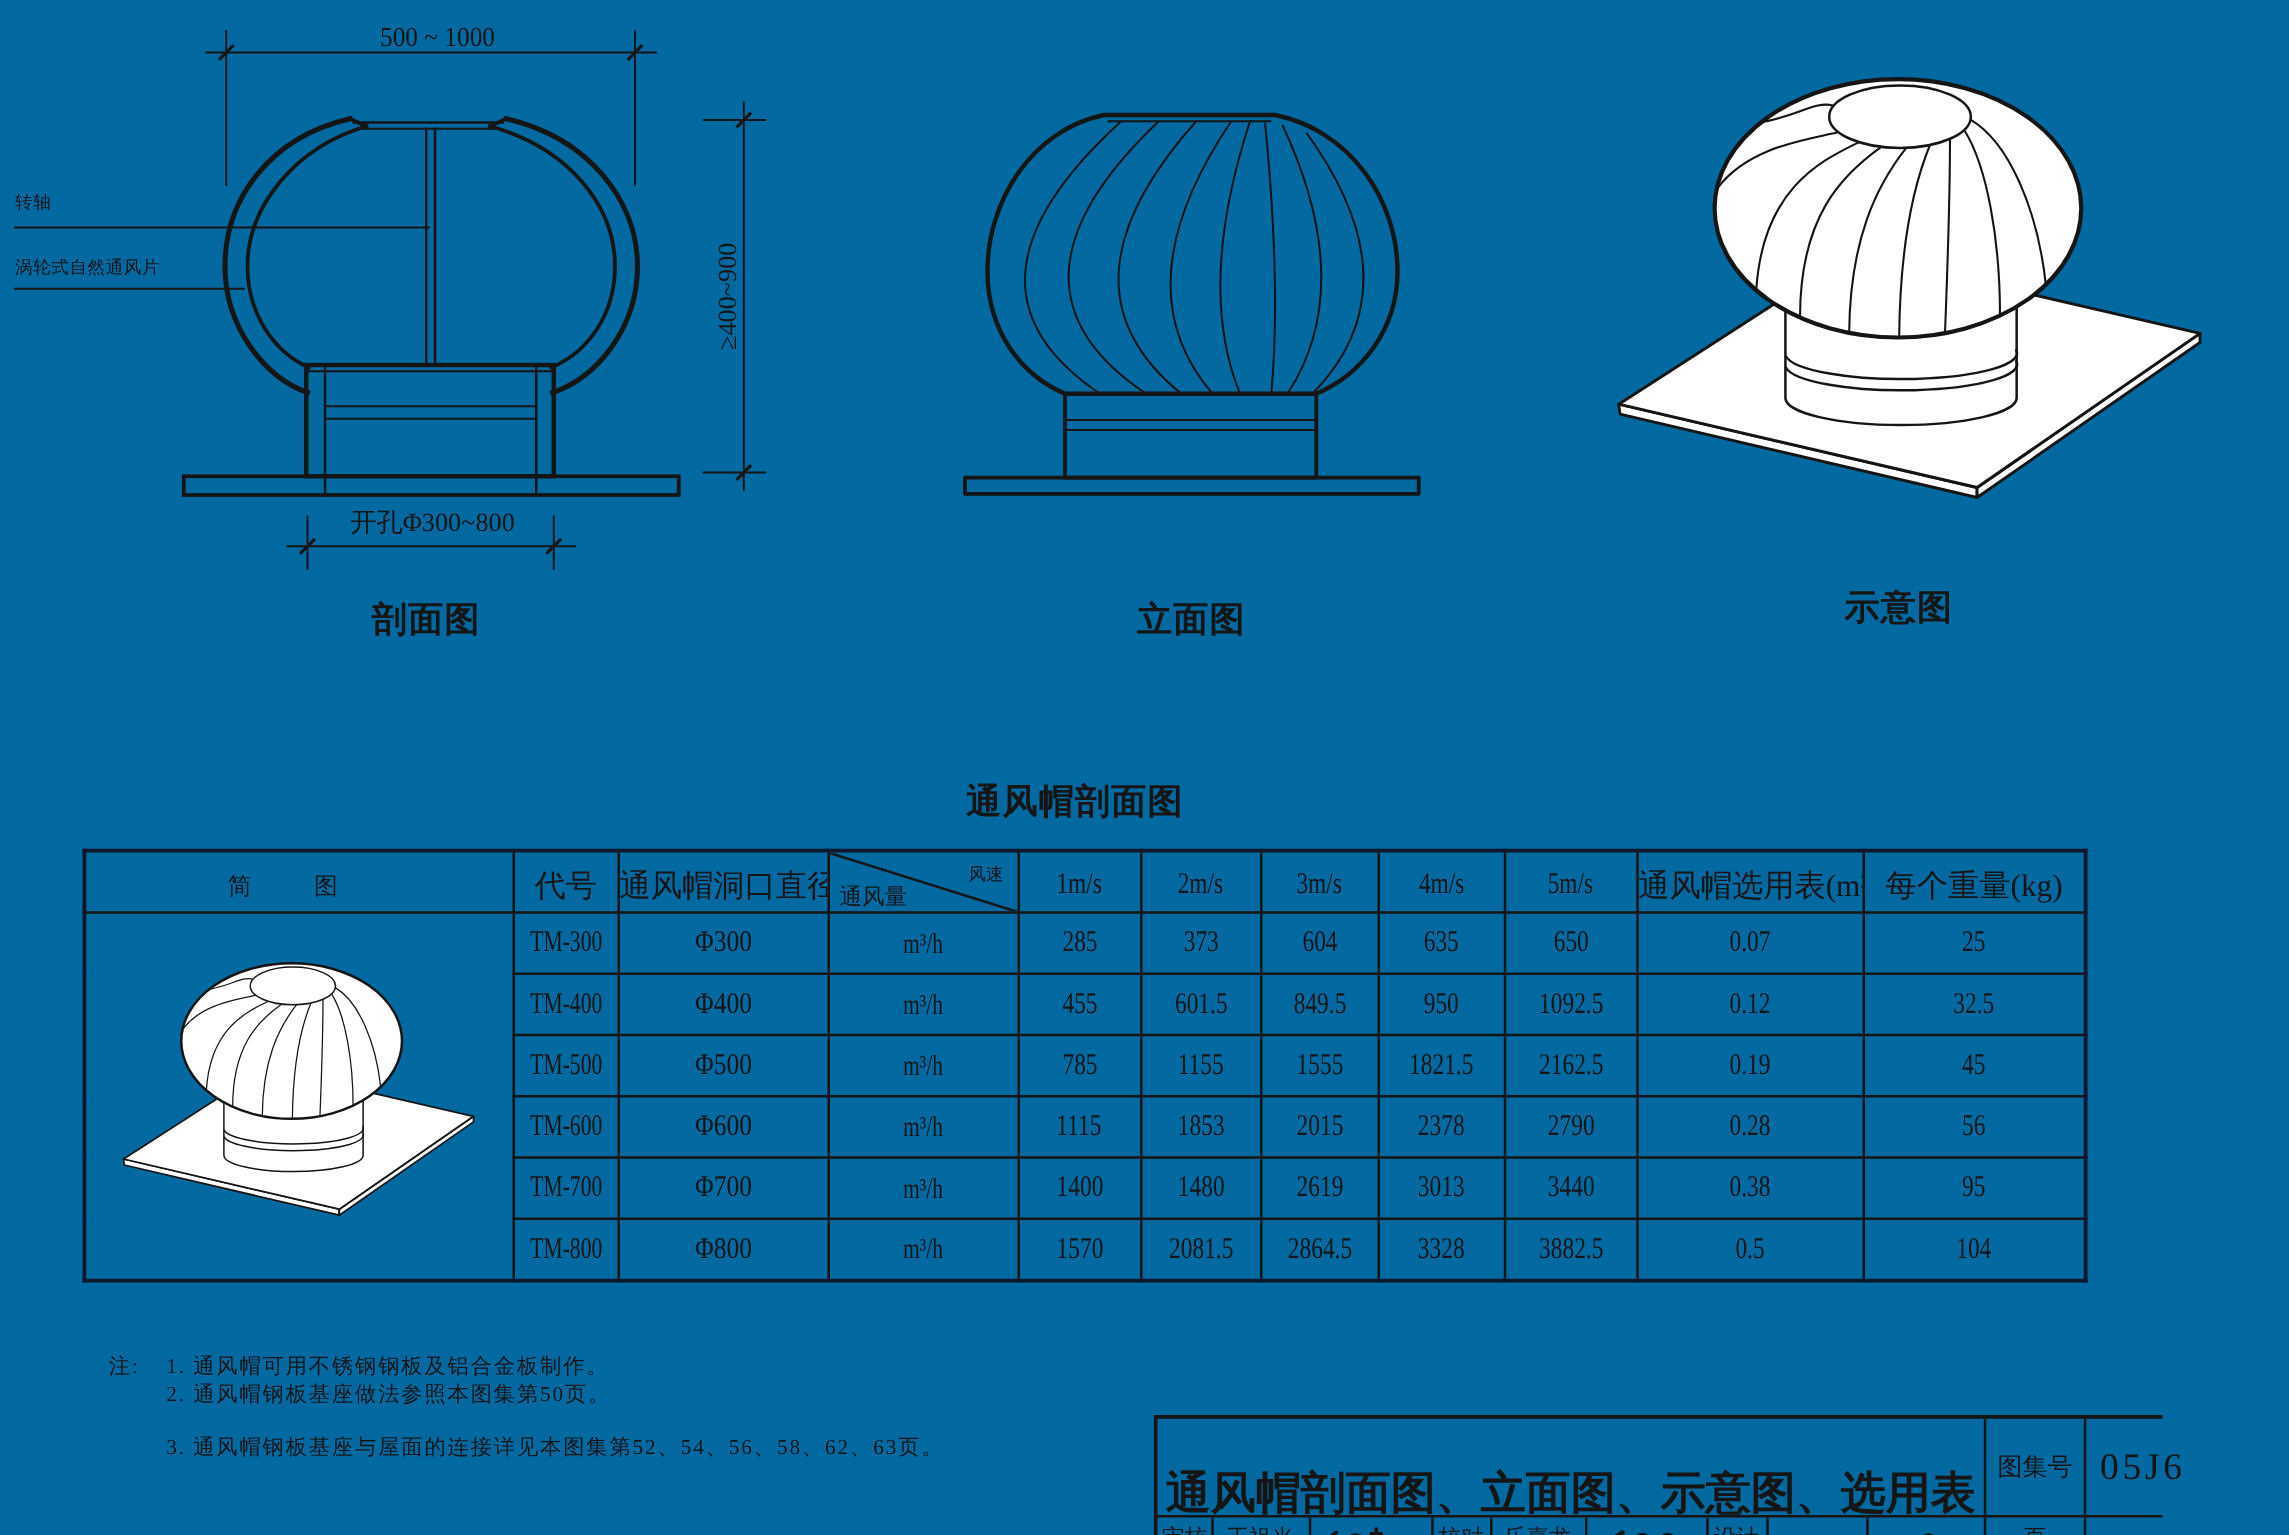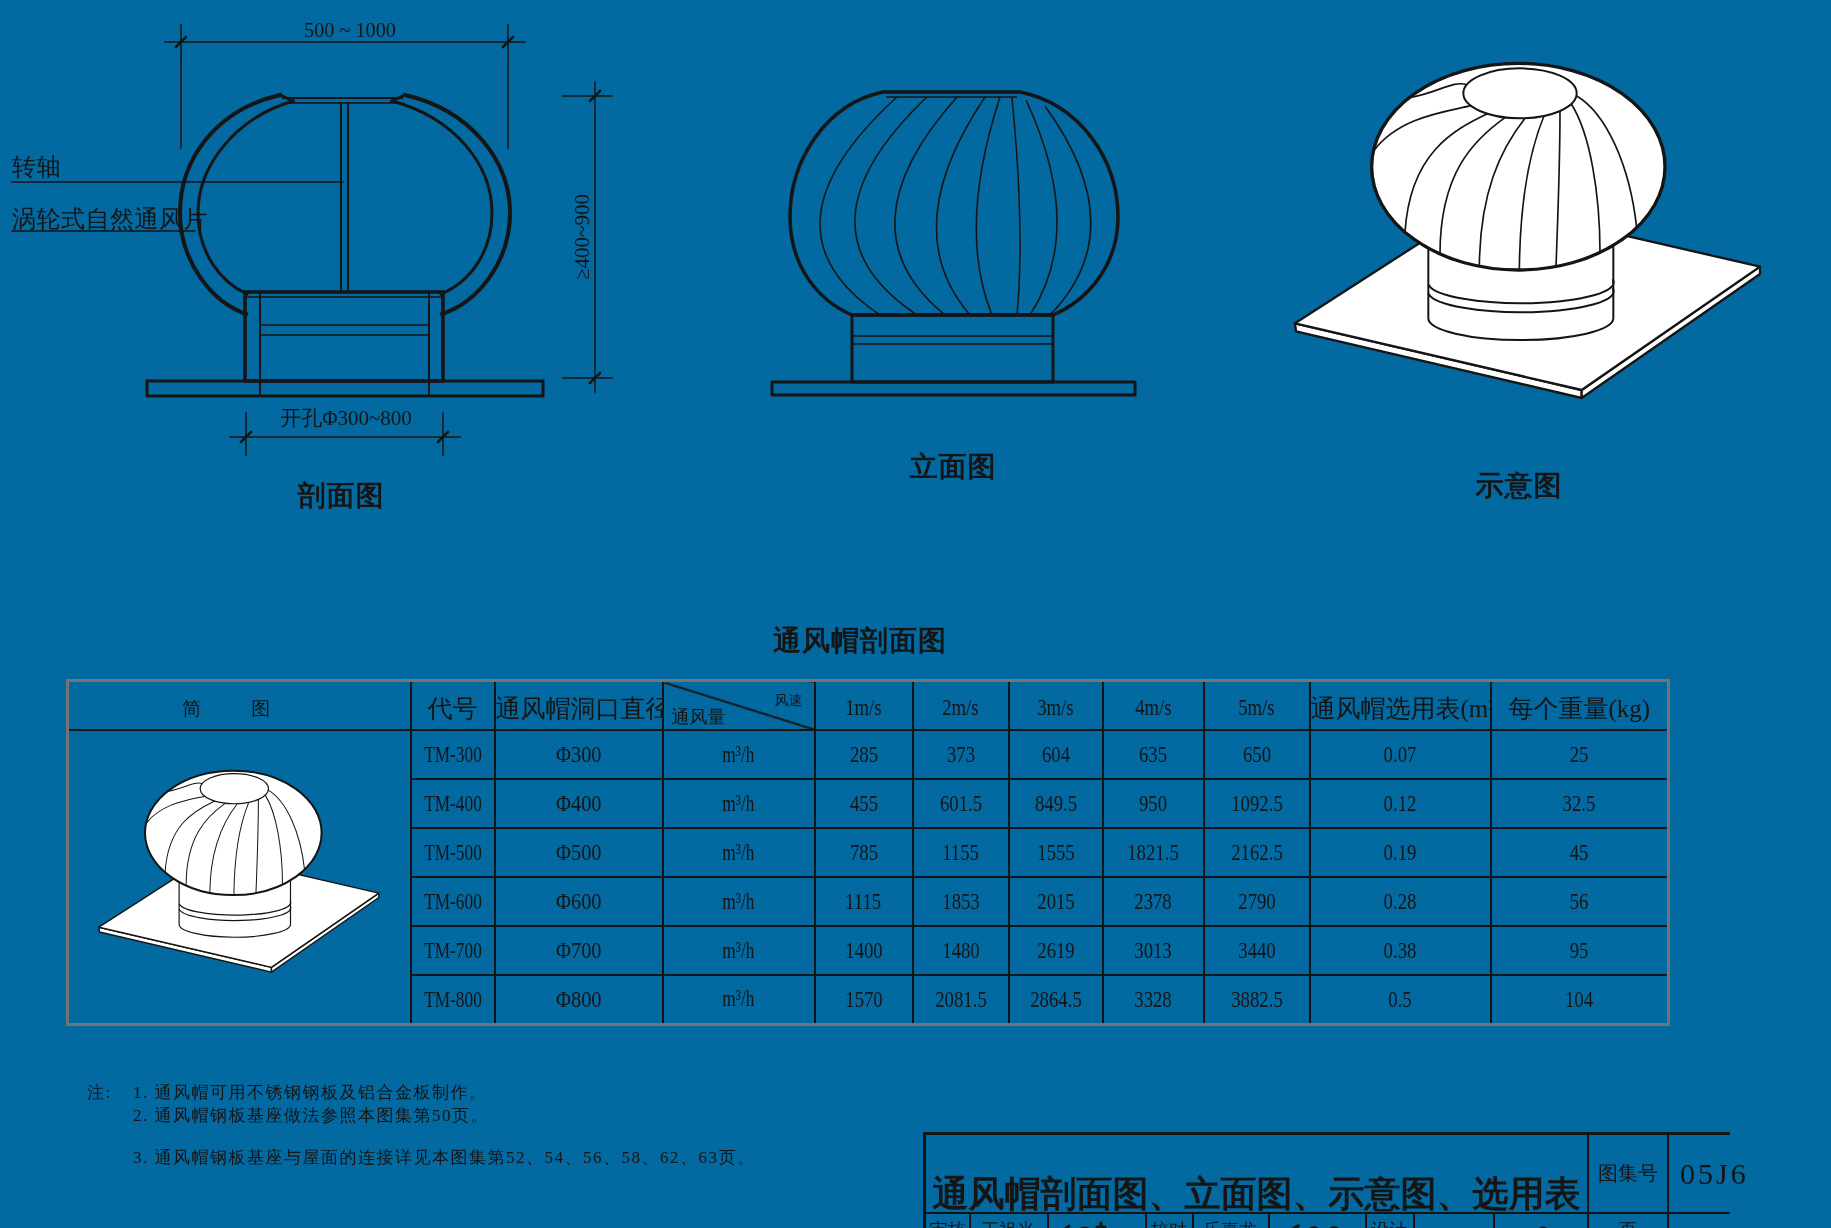--- a/index.html
+++ b/index.html
@@ -5,25 +5,25 @@
 html,body{margin:0;padding:0;background:#ffffff;}
 #page{position:relative;width:1831px;height:1228px;overflow:hidden;background:#0369a1;color:#151515;font-family:"DejaVu Sans","Liberation Sans",sans-serif;}
 .abs{position:absolute;white-space:nowrap;line-height:1;z-index:4;}
 .ctr{transform:translate(-50%,-50%);}
 .rot{transform:translate(-50%,-50%) rotate(-90deg);}
 .serif{font-family:"Liberation Serif","DejaVu Serif",serif;}
 .caption{font-size:28px;font-weight:bold;letter-spacing:1px;}
 .dim{font-size:22px;}
 .dim .sx{display:inline-block;transform:scaleX(0.92);}
 .dim-v{font-size:21px;}
-.leader{font-size:24px;letter-spacing:0.5px;}
+.leader{font-size:14px;letter-spacing:0.5px;}
 #drawings{position:absolute;left:0;top:0;z-index:3;pointer-events:none;}
 #table-title{font-size:28px;font-weight:bold;letter-spacing:1px;}
 
-#sel-table{position:absolute;left:66px;top:679px;width:1601px;border-collapse:collapse;table-layout:fixed;border:3px solid #737373;z-index:1;font-family:"Liberation Serif","DejaVu Serif",serif;color:#151515;}
+#sel-table{position:absolute;left:66px;top:679px;width:1601px;border-collapse:collapse;table-layout:fixed;border:3px solid #0f172a;z-index:1;font-family:"Liberation Serif","DejaVu Serif",serif;color:#151515;}
 #sel-table td{border:2px solid #151515;padding:0;text-align:center;vertical-align:middle;white-space:nowrap;overflow:hidden;}
 #sel-table tr.hd{height:49px;}
 #sel-table tr.rw{height:49px;}
 .h-cjk{font-size:25px;display:inline-block;padding-top:6px;}
 .h-sp{font-size:24px;display:inline-block;transform:scaleX(0.78);padding-top:4px;}
 .n{font-size:24px;display:inline-block;transform:scaleX(0.78);}
 .n-code{font-size:24px;display:inline-block;transform:scaleX(0.72);}
 .n-dia{font-size:24px;display:inline-block;transform:scaleX(0.85);}
 .n-unit{font-size:23px;display:inline-block;transform:scaleX(0.75);}
 .sketch-h{font-size:19px;display:inline-block;padding-top:6px;}
@@ -149,21 +149,21 @@
     <use href="#iso" transform="translate(89.8 756.6) scale(0.2007)"></use>
   </svg>
 
   <div class="abs ctr serif dim" style="left:350px;top:30px;"><span class="sx">500 ~ 1000</span></div>
   <div class="abs rot serif dim-v" style="left:582px;top:237px;">≥400~900</div>
   <div class="abs ctr serif dim-v" style="left:346px;top:418px;">开孔Φ300~800</div>
   <div class="abs leader" style="left:12px;top:155px;">转轴</div>
   <div class="abs leader" style="left:12px;top:207px;">涡轮式自然通风片</div>
 
   <div class="abs ctr caption" style="left:341px;top:496px;">剖面图</div>
-  <div class="abs ctr caption" style="left:953px;top:467px;">立面图</div>
+  <div class="abs ctr caption" style="left:953px;top:496px;">立面图</div>
   <div class="abs ctr caption" style="left:1519px;top:486px;">示意图</div>
 
   <div id="table-title" class="abs ctr" style="left:860px;top:641px;">通风帽剖面图</div>
 
   <table id="sel-table">
     <colgroup>
       <col style="width:343px">
         <col style="width:84px">
         <col style="width:168px">
         <col style="width:152px">

